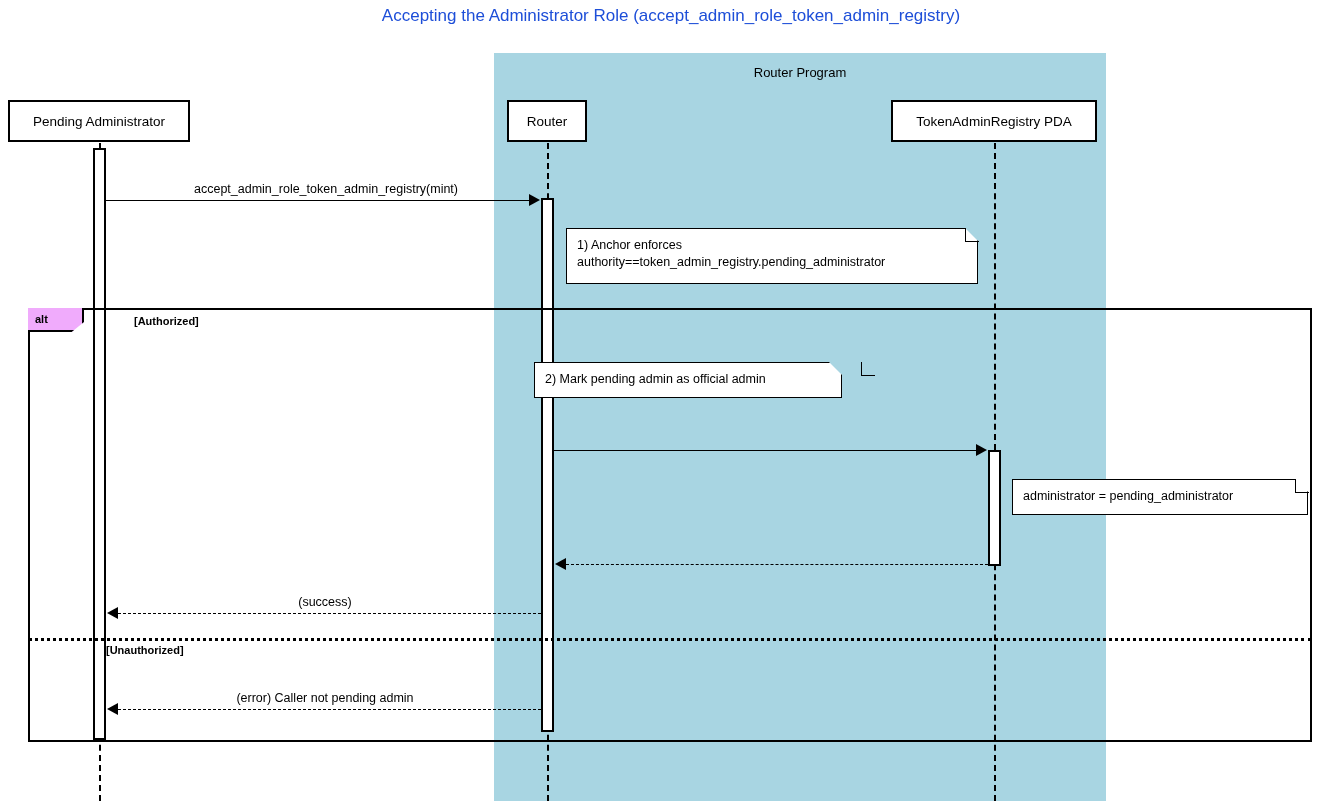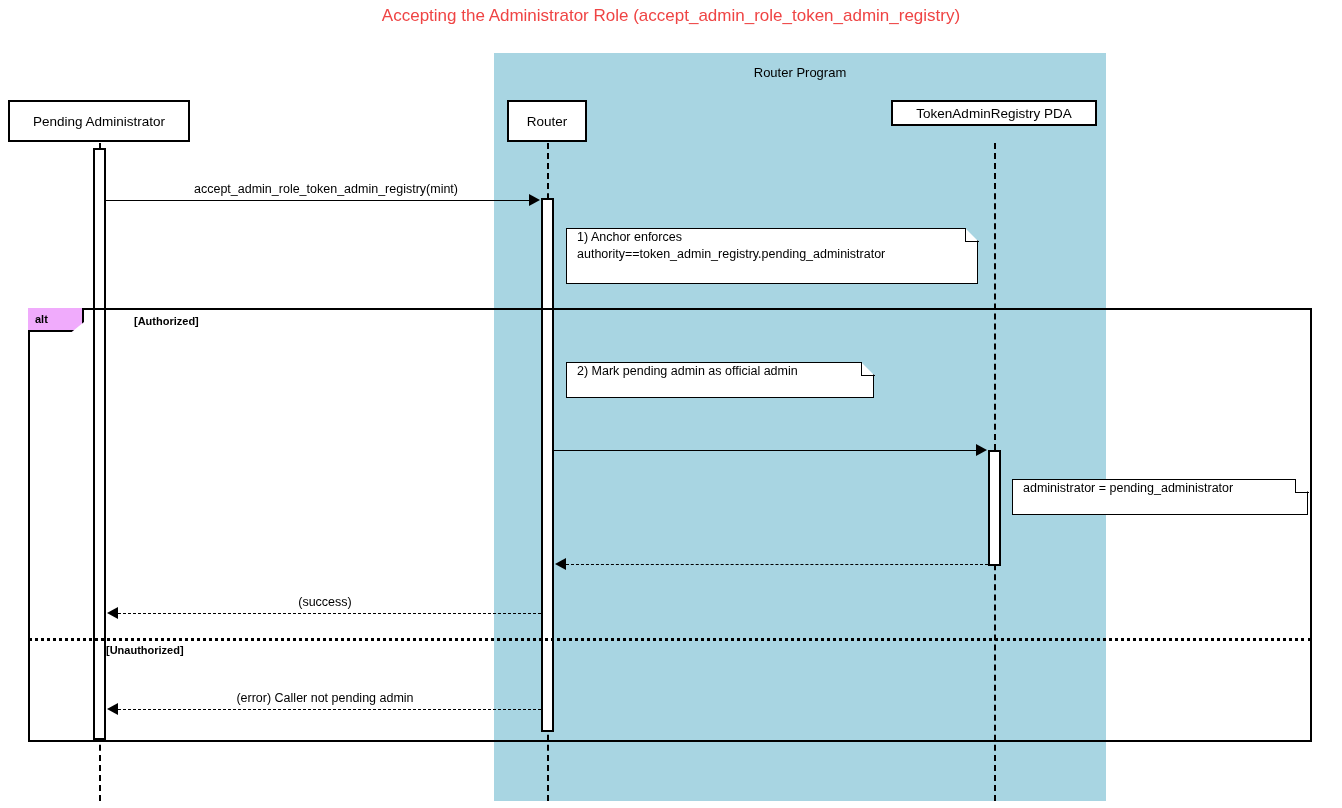--- a/index.html
+++ b/index.html
@@ -18,21 +18,21 @@
     overflow: hidden;
     background: #ffffff;
   }
   .title {
     position: absolute;
     left: 0;
     top: 6px;
     width: 1342px;
     text-align: center;
     font-size: 17px;
-    color: #ef4444;
+    color: #1d4ed8;
   }
   
   .pbox {
     position: absolute;
     border: 2px solid #000;
     background: #ffffff;
     display: flex;
     align-items: center;
     justify-content: center;
     font-size: 13.5px;
@@ -93,21 +93,21 @@
     text-align: center;
     white-space: nowrap;
   }
   
   .note {
     position: absolute;
     background: #ffffff;
     border: 1.5px solid #000;
     box-sizing: border-box;
     font-size: 12.5px;
-    padding: 0 10px;
+    padding: 8px 10px;
     line-height: 1.35;
     
     clip-path: polygon(0 0, calc(100% - 13px) 0, 100% 13px, 100% 100%, 0 100%);
   }
   .note-fold {
     position: absolute;
     width: 13px;
     height: 13px;
     border-left: 1.5px solid #000;
     border-bottom: 1.5px solid #000;
@@ -159,21 +159,21 @@
   <div class="lifeline" style="left:99px; top:143px; height:658px;"></div>
   <div class="lifeline" style="left:547px; top:143px; height:658px;"></div>
   <div class="lifeline" style="left:994px; top:143px; height:658px;"></div>
 
   <div class="pbox" style="left:8px; top:100px; width:182px; height:42px;">
     <span>Pending Administrator</span>
   </div>
   <div class="pbox" style="left:507px; top:100px; width:80px; height:42px;">
     <span>Router</span>
   </div>
-  <div class="pbox" style="left:891px; top:100px; width:206px; height:26px;">
+  <div class="pbox" style="left:891px; top:100px; width:206px; height:42px;">
     <span>TokenAdminRegistry PDA</span>
   </div>
 
   <div class="activation" style="left:93px; top:148px; width:13px; height:592px;"></div>
   <div class="activation" style="left:541px; top:198px; width:13px; height:534px;"></div>
   <div class="activation" style="left:988px; top:450px; width:13px; height:116px;"></div>
 
   <div class="frag" style="left:28px; top:308px; width:1284px; height:434px;"></div>
   <div class="frag-tab" style="left:28px; top:308px; width:56px; height:24px;">
     <span>alt</span>
@@ -185,21 +185,21 @@
   <div class="msg-label" style="left:106px; top:182px; width:440px;">accept_admin_role_token_admin_registry(mint)</div>
   <div class="msg-line" style="left:106px; top:200px; width:425px;"></div>
   <div class="arrow-right" style="left:529px; top:194px;"></div>
 
   <div class="note" style="left:566px; top:228px; width:412px; height:56px;">
     <div>1) Anchor enforces</div>
     <div>authority==token_admin_registry.pending_administrator</div>
   </div>
   <div class="note-fold" style="left:965px; top:228px;"></div>
 
-  <div class="note" style="left:566px; top:362px; width:308px; height:36px;">
+  <div class="note" style="left:534px; top:362px; width:308px; height:36px;">
     <div>2) Mark pending admin as official admin</div>
   </div>
   <div class="note-fold" style="left:861px; top:362px;"></div>
 
   <div class="msg-line" style="left:554px; top:450px; width:424px;"></div>
   <div class="arrow-right" style="left:976px; top:444px;"></div>
 
   <div class="note" style="left:1012px; top:479px; width:296px; height:36px;">
     <div>administrator = pending_administrator</div>
   </div>

